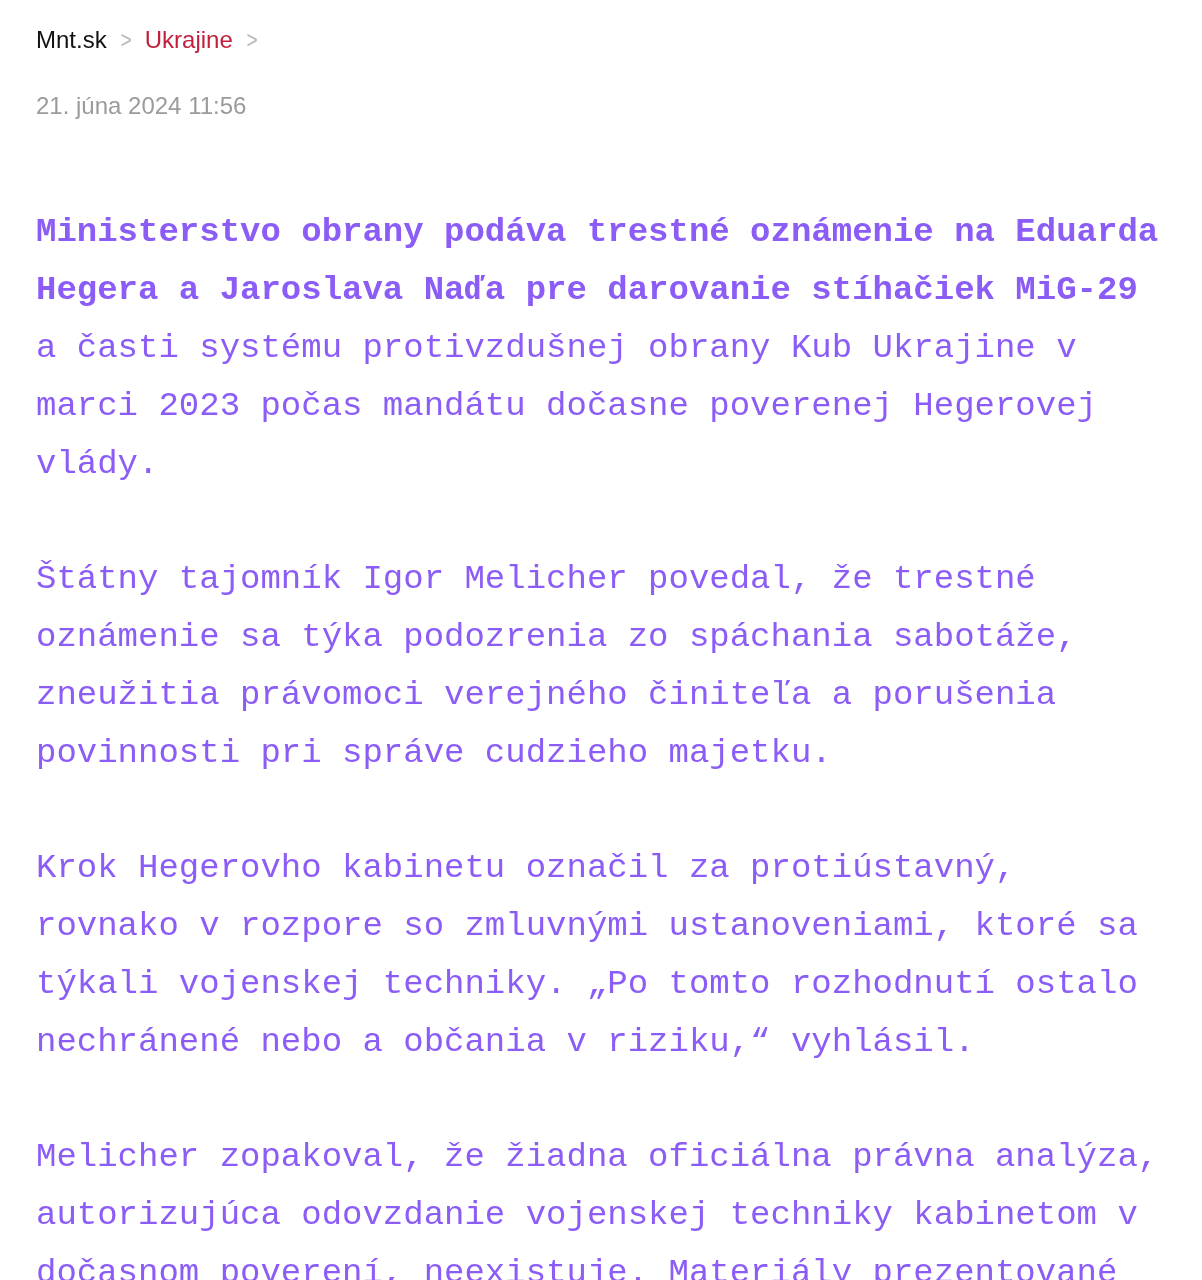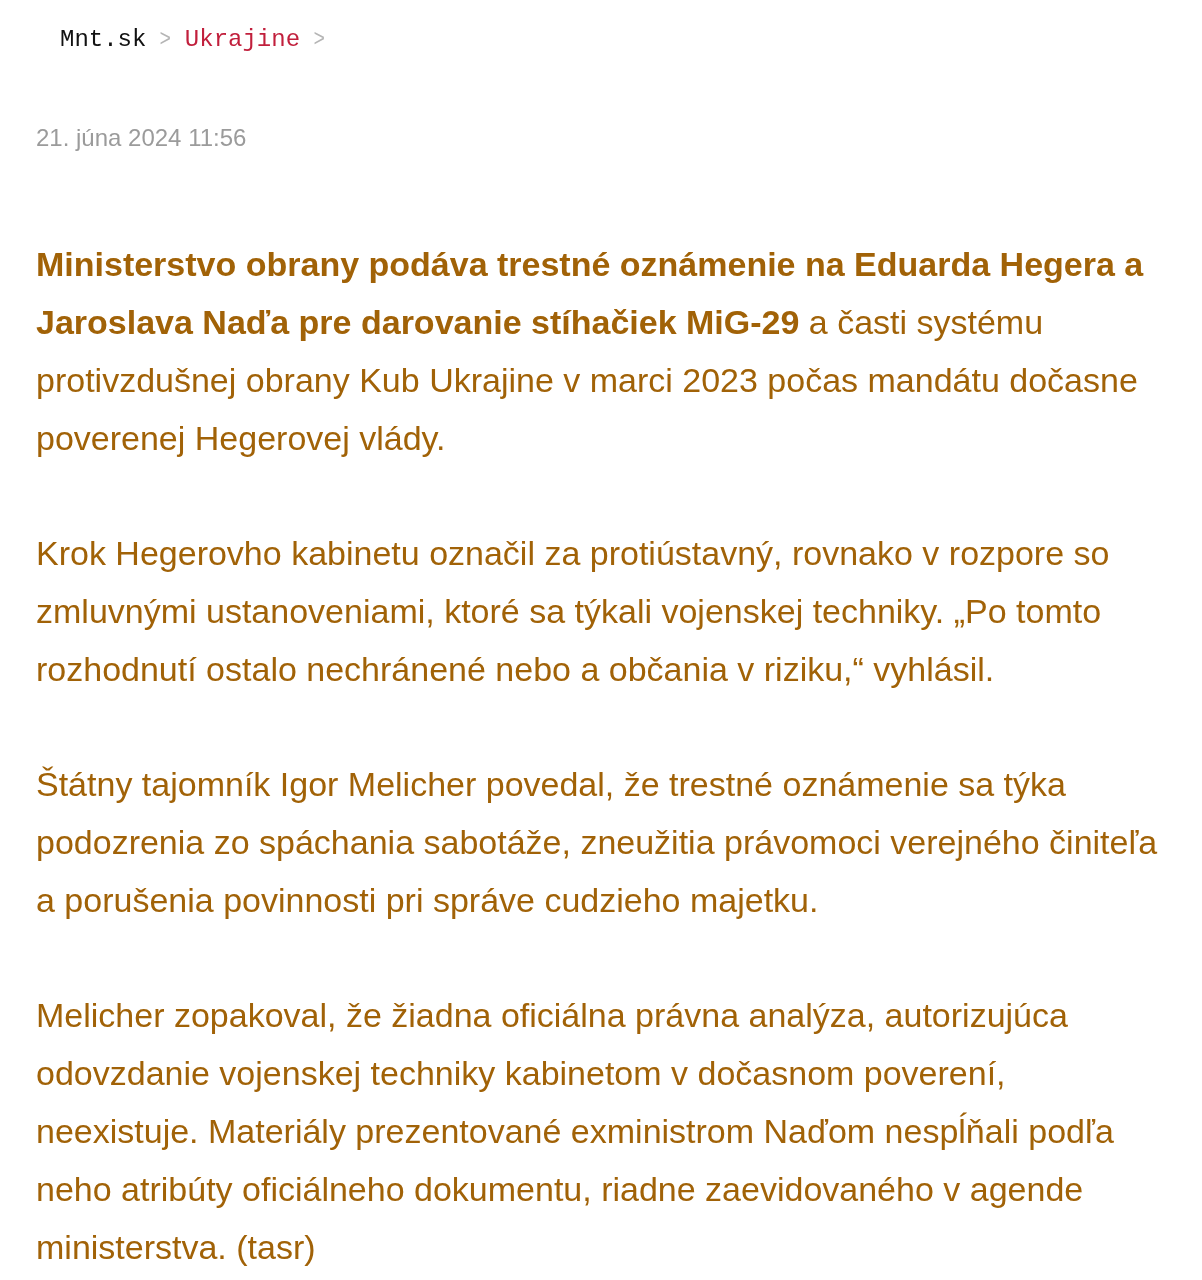--- a/index.html
+++ b/index.html
@@ -19,22 +19,21 @@
   }
 
   
   .breadcrumb {
     display: flex;
     align-items: center;
     flex-wrap: wrap;
     gap: 12px;
     font-size: 24px;
     line-height: 30px;
-    font-family: Liberation Mono, monospace;
-    margin-left: 24px;
+    font-family: Liberation Sans, sans-serif;
   }
   .breadcrumb a {
     text-decoration: none;
     cursor: pointer;
   }
   .crumb-site {
     color: #121212;
   }
   .crumb-link {
     color: #c11f3c;
@@ -42,36 +41,36 @@
   .sep {
     color: #b5b5b5;
     font-size: 24px;
     transform: scaleX(0.8);
     display: inline-block;
     user-select: none;
   }
 
   
   .date {
-    margin-top: 68px;
+    margin-top: 36px;
     font-size: 24px;
     line-height: 30px;
     color: #9b9b9b;
     font-family: "Liberation Sans", sans-serif;
   }
 
   
   .article {
     margin-top: 82px;
   }
   .article p {
-    font-family: Liberation Sans, sans-serif;
+    font-family: Liberation Mono, monospace;
     font-size: 34px;
     line-height: 58px;
-    color: #a16207;
+    color: #8b5cf6;
     margin: 0 0 57px 0;
     text-align: left;
   }
   .article p:last-child {
     margin-bottom: 0;
   }
   .lead-bold {
     font-weight: 700;
   }
 </style>
@@ -86,18 +85,18 @@
     <a class="crumb-link">Ukrajine</a>
     <span class="sep">&gt;</span>
   </nav>
 
   <div class="date">21. júna 2024 11:56</div>
 
   <div class="article">
     <p>
       <span class="lead-bold">Ministerstvo obrany podáva trestné oznámenie na Eduarda Hegera a Jaroslava Naďa pre darovanie stíhačiek MiG-29</span><span> a časti systému protivzdušnej obrany Kub Ukrajine v marci 2023 počas mandátu dočasne poverenej Hegerovej vlády.</span>
     </p>
+    <p>Štátny tajomník Igor Melicher povedal, že trestné oznámenie sa týka podozrenia zo spáchania sabotáže, zneužitia právomoci verejného činiteľa a porušenia povinnosti pri správe cudzieho majetku.</p>
     <p>Krok Hegerovho kabinetu označil za protiústavný, rovnako v rozpore so zmluvnými ustanoveniami, ktoré sa týkali vojenskej techniky. „Po tomto rozhodnutí ostalo nechránené nebo a občania v riziku,“ vyhlásil.</p>
-    <p>Štátny tajomník Igor Melicher povedal, že trestné oznámenie sa týka podozrenia zo spáchania sabotáže, zneužitia právomoci verejného činiteľa a porušenia povinnosti pri správe cudzieho majetku.</p>
     <p>Melicher zopakoval, že žiadna oficiálna právna analýza, autorizujúca odovzdanie vojenskej techniky kabinetom v dočasnom poverení, neexistuje. Materiály prezentované exministrom Naďom nespĺňali podľa neho atribúty oficiálneho dokumentu, riadne zaevidovaného v agende ministerstva. (tasr)</p>
   </div>
 
 </div>
 
 </body></html>

